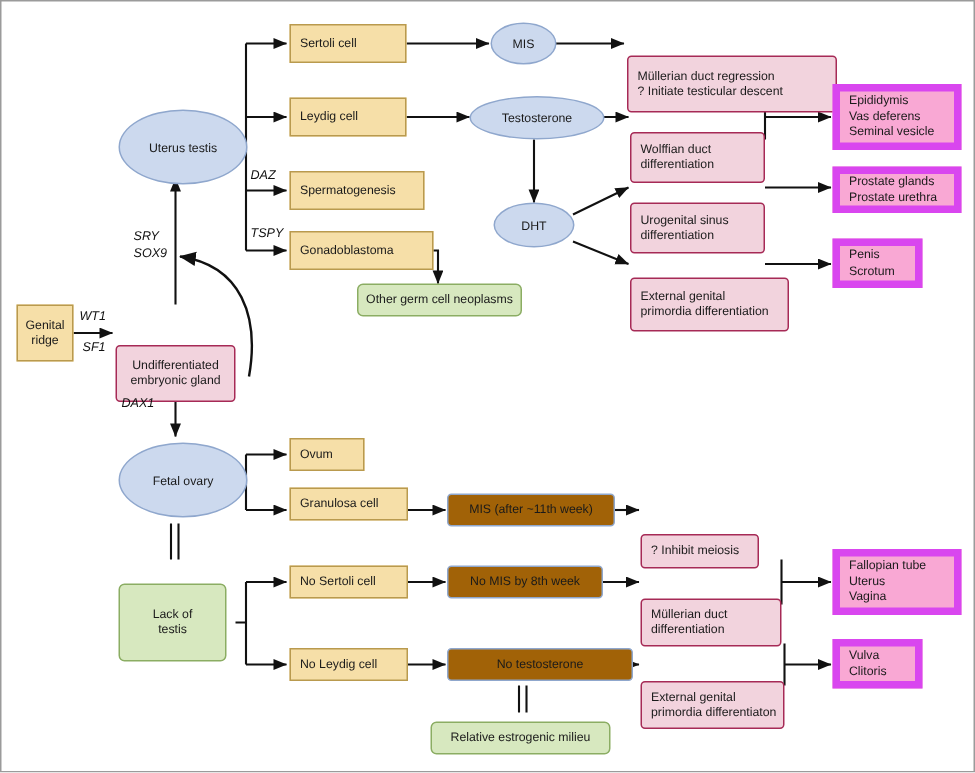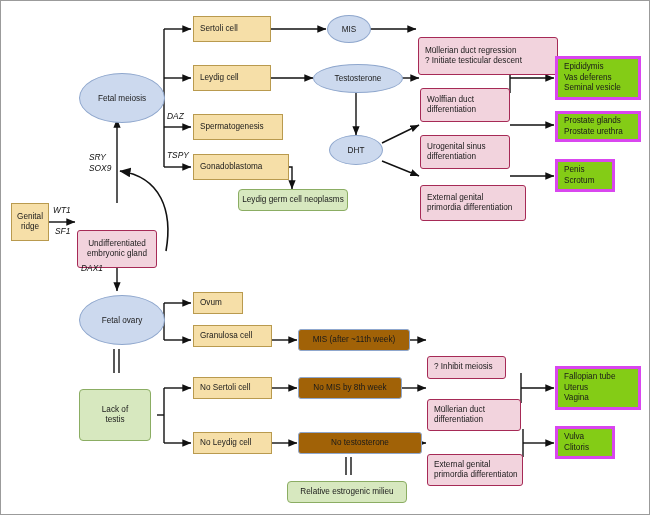--- a/index.html
+++ b/index.html
@@ -24,22 +24,22 @@
     white-space:pre-line;
   }
   .node.center{justify-content:center;text-align:center;}
   .node.leftal{justify-content:flex-start;text-align:left;padding-left:6px;}
   
   .tan{
     background:#f6dfa8;
     border:1px solid #b99a4e;
   }
   .tan2{
-    background:#84cc16;
-    border:3px solid #d946ef;
+    background:#f9a8d4;
+    border:5px solid #d946ef;
   }
   
   .pink{
     background:#f2d3dd;
     border:1.6px solid #a62a56;
     border-radius:3px;
     margin-top:27px;
   }
   
   .blue{
@@ -179,36 +179,36 @@
       <line x1="350" y1="456" x2="350" y2="474"></line>
     </g>
   </svg>
 
   <div class="node tan center" style="left:10px;top:202px;width:38px;height:38px;">Genital
 ridge</div>
 
   <div class="node pink center" style="left:76px;top:202px;width:80px;height:38px;">Undifferentiated
 embryonic gland</div>
 
-  <div class="ellipse" style="left:78px;top:72px;width:86px;height:50px;">Fetal meiosis</div>
+  <div class="ellipse" style="left:78px;top:72px;width:86px;height:50px;">Uterus testis</div>
 
   <div class="ellipse" style="left:78px;top:294px;width:86px;height:50px;">Fetal ovary</div>
 
   <div class="node green center" style="left:78px;top:388px;width:72px;height:52px;">Lack of
 testis</div>
 
   <div class="node tan leftal" style="left:192px;top:15px;width:78px;height:26px;">Sertoli cell</div>
 
   <div class="node tan leftal" style="left:192px;top:64px;width:78px;height:26px;">Leydig cell</div>
 
   <div class="node tan leftal" style="left:192px;top:113px;width:90px;height:26px;">Spermatogenesis</div>
 
   <div class="node tan leftal" style="left:192px;top:153px;width:96px;height:26px;">Gonadoblastoma</div>
 
-  <div class="node green center" style="left:237px;top:188px;width:110px;height:22px;">Leydig germ cell neoplasms</div>
+  <div class="node green center" style="left:237px;top:188px;width:110px;height:22px;">Other germ cell neoplasms</div>
 
   <div class="ellipse" style="left:326px;top:14px;width:44px;height:28px;">MIS</div>
 
   <div class="ellipse" style="left:312px;top:63px;width:90px;height:29px;">Testosterone</div>
 
   <div class="ellipse" style="left:328px;top:134px;width:54px;height:30px;">DHT</div>
 
   <div class="node pink leftal" style="left:417px;top:9px;width:140px;height:38px;">Müllerian duct regression
 ? Initiate testicular descent</div>
 

